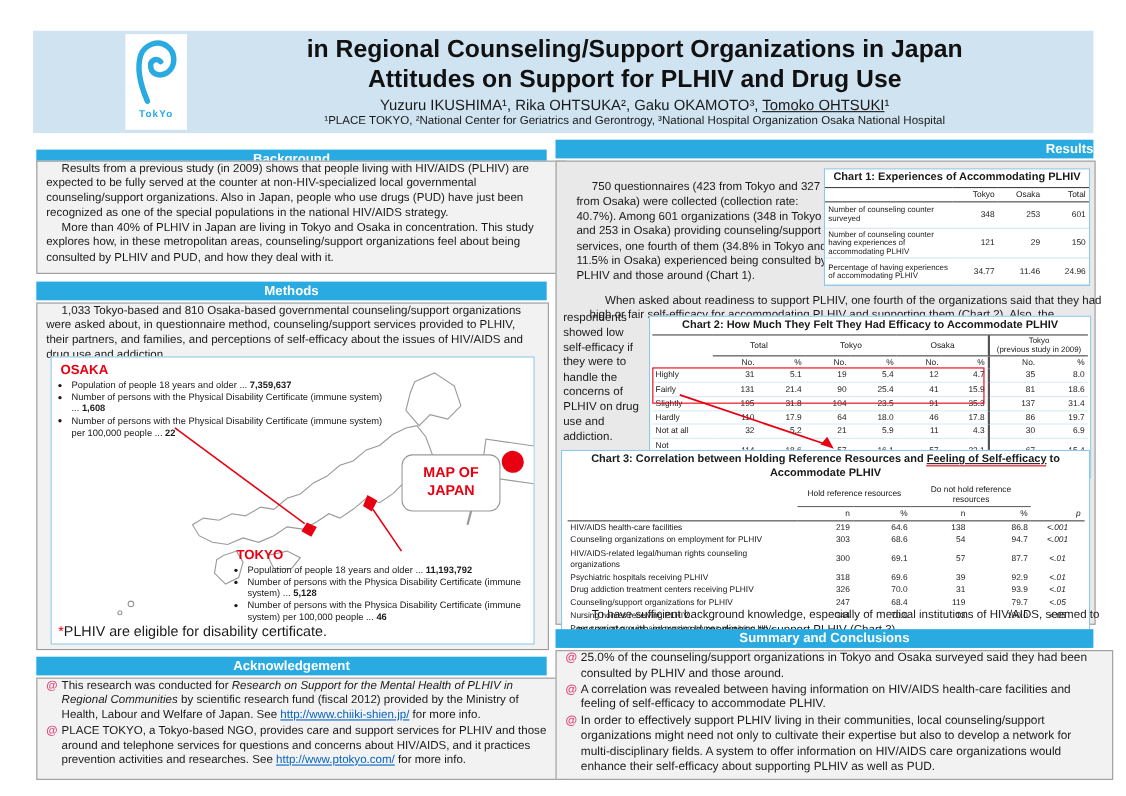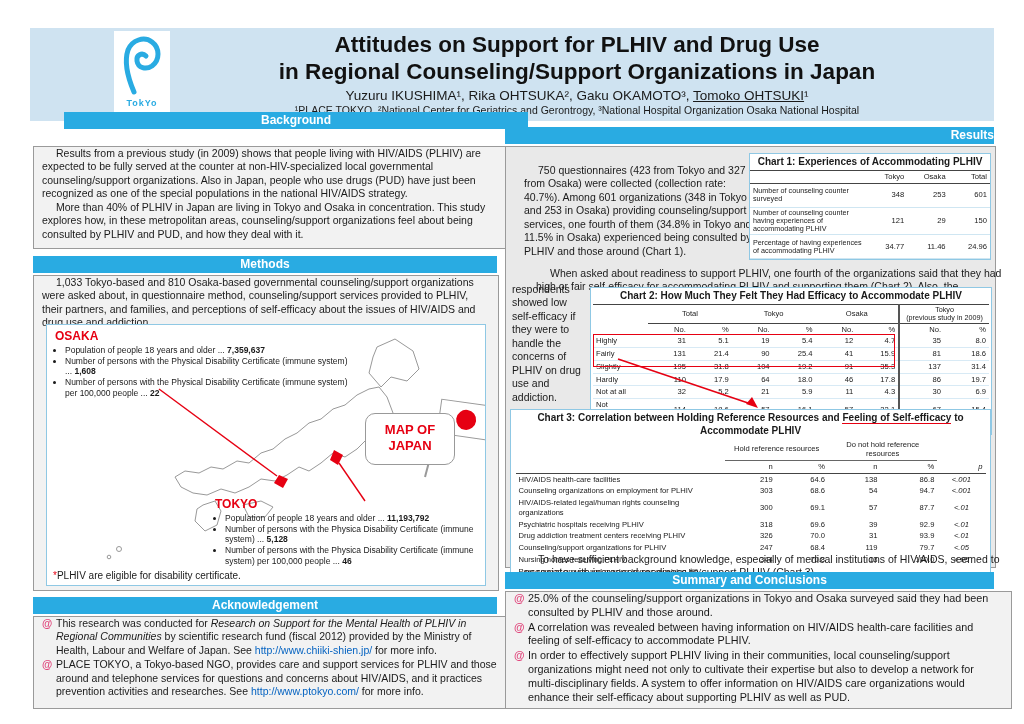--- a/index.html
+++ b/index.html
@@ -24,28 +24,28 @@
   .pad{padding:0 8px;}
   
   .map-box{left:45px;top:323px;width:438px;height:260px;background:#fff;border:1px solid #8FC8E4;}
   .map-box svg.jp{position:absolute;left:0;top:0;}
   .geo{position:absolute;font-size:8.5px;line-height:1.25;}
   .geo .hd{color:#E60012;font-weight:bold;font-size:12px;}
   .geo ul{margin:1px 0 0 10px;padding:0;list-style:disc;}
   .geo li{margin:0;}
   .geo b{font-weight:bold;}
   .maplabel{position:absolute;left:318px;top:88px;width:88px;height:42px;border:1px solid #999;border-radius:10px;background:#fff;color:#E60012;font-weight:bold;font-size:13px;text-align:center;line-height:1.2;padding-top:8px;}
-  .footnote{position:absolute;left:6px;bottom:2px;font-size:10px;}
+  .footnote{position:absolute;left:6px;bottom:2px;font-size:13px;}
   .red{color:#E60012;}
   
   ul.bul{margin:0;padding:0;list-style:none;}
   ul.bul li{position:relative;padding-left:14px;margin:0 0 1px 0;}
   ul.bul li .at{position:absolute;left:0;top:0;color:#E0457B;font-weight:bold;}
   .it{font-style:italic;}
-  a.link{color:#0563C1;cursor:pointer;}
+  a.link{color:#0563C1;text-decoration:underline;cursor:pointer;}
   
   .res-box{top:146px;height:420px;background:#e9e9e9;border:1px solid #9a9a9a;position:absolute;font-size:10.5px;line-height:1.28;}
   .res-box p{margin:12px;text-indent:14px;}
   .chart{position:absolute;background:#fff;border:1px solid #8FC8E4;}
   .ctitle{font-weight:bold;font-size:10px;text-align:center;margin:2px 0 1px;}
   table{border-collapse:collapse;table-layout:fixed;}
   th,td{font-size:7.6px;font-weight:normal;padding:1px 3px;overflow:hidden;}
   td.num,th.num{text-align:right;}
   td.lbl{text-align:left;}
   
@@ -63,44 +63,44 @@
   
   #c3 th{font-size:7.6px;}
   #c3 thead tr.grp th.gu{border-bottom:1px solid #666;text-align:center;}
   #c3 thead tr.sub th{border-bottom:1px solid #444;}
   #c3 tr:last-child td{border-bottom:1px solid #666;}
   #c3 td.pval{text-align:center;font-style:italic;}
   #c3 th.pcol{font-style:italic;text-align:right;}
   
   .redbox{position:absolute;border:1.5px solid #E60012;pointer-events:none;}
   .overlay{position:absolute;left:0;top:0;pointer-events:none;}
-  .ul-red{border-bottom:1.5px solid #E60012;}
+  .ul-red{border-bottom:1.5px solid #E60012;text-decoration:underline;}
   .side{position:absolute;font-size:10.5px;line-height:1.28;}
 </style>
 </head>
 <body>
 
 <div>
 
   <div class="abs header">
     <div class="logo">
       <svg width="44" height="64" viewBox="0 0 44 64">
         <path d="M14,58 C8,44 4,28 8,16 C12,6 24,2 32,8 C40,14 40,26 32,32 C26,36 18,34 17,27 C16,21 22,18 26,22" fill="none" stroke="#29ABE2" stroke-width="5" stroke-linecap="round"></path>
       </svg>
       <div class="logo-text">TokYo</div>
     </div>
     <div class="titlewrap">
+      <div class="title-line">in Regional Counseling/Support Organizations in Japan</div>
       <div class="title-line">Attitudes on Support for PLHIV and Drug Use</div>
-      <div class="title-line">in Regional Counseling/Support Organizations in Japan</div>
       <div class="authors"><span>Yuzuru IKUSHIMA¹, Rika OHTSUKA², Gaku OKAMOTO³, </span><span class="ul">Tomoko OHTSUKI</span><span>¹</span></div>
       <div class="affil">¹PLACE TOKYO, ²National Center for Geriatrics and Gerontrogy, ³National Hospital Organization Osaka National Hospital</div>
     </div>
   </div>
 
-  <div class="abs bar leftcol" style="top:112px;margin-left:31px;">Background</div>
+  <div class="abs bar leftcol" style="top:136px;">Background</div>
   <div class="abs box pad leftcol" style="top:146px;height:101px;">
     <p>Results from a previous study (in 2009) shows that people living with HIV/AIDS (PLHIV) are expected to be fully served at the counter at non-HIV-specialized local governmental counseling/support organizations. Also in Japan, people who use drugs (PUD) have just been recognized as one of the special populations in the national HIV/AIDS strategy.</p>
     <p>More than 40% of PLHIV in Japan are living in Tokyo and Osaka in concentration. This study explores how, in these metropolitan areas, counseling/support organizations feel about being consulted by PLHIV and PUD, and how they deal with it.</p>
   </div>
 
   <div class="abs bar leftcol" style="top:256px;">Methods</div>
   <div class="abs box leftcol" style="top:275px;height:314px;">
     <p class="pad" style="padding-bottom:0;">1,033 Tokyo-based and 810 Osaka-based governmental counseling/support organizations were asked about, in questionnaire method, counseling/support services provided to PLHIV, their partners, and families, and perceptions of self-efficacy about the issues of HIV/AIDS and drug use and addiction.</p>
 
     <div class="abs map-box" style="left:12px;top:48px;">
@@ -269,21 +269,21 @@
               <td class="num">41</td>
               <td class="num">15.9</td>
               <td class="num">81</td>
               <td class="num">18.6</td>
             </tr>
             <tr>
               <td class="lbl">Slightly</td>
               <td class="num">195</td>
               <td class="num">31.8</td>
               <td class="num">104</td>
-              <td class="num">19.2</td>
+              <td class="num">23.5</td>
               <td class="num">91</td>
               <td class="num">35.3</td>
               <td class="num">137</td>
               <td class="num">31.4</td>
             </tr>
             <tr>
               <td class="lbl">Hardly</td>
               <td class="num">110</td>
               <td class="num">17.9</td>
               <td class="num">64</td>

